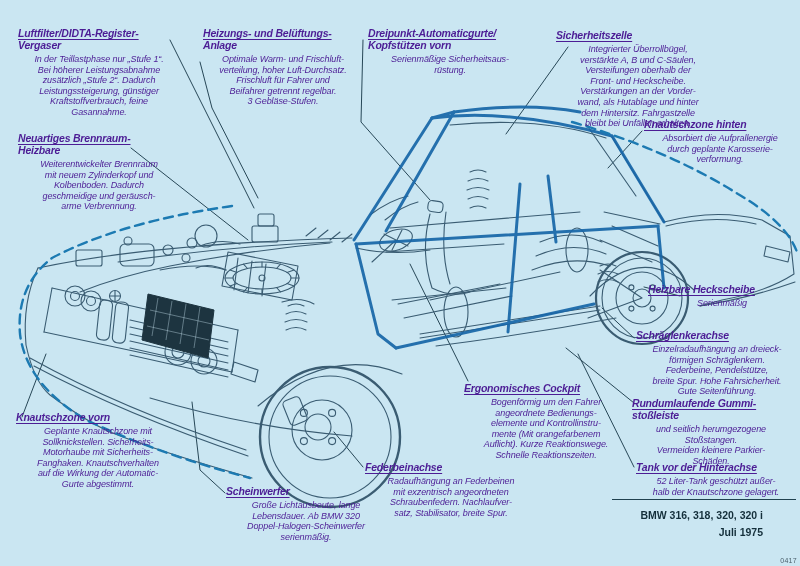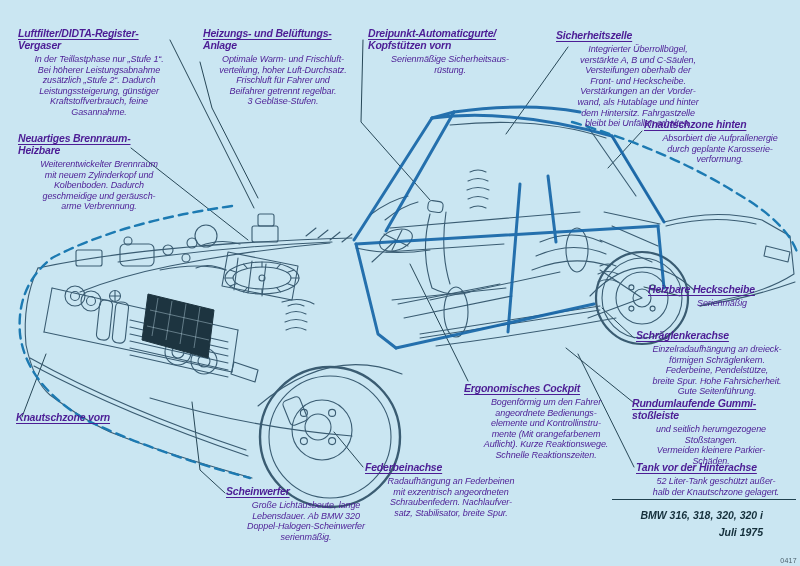--- a/index.html
+++ b/index.html
@@ -29,21 +29,21 @@
   .b7{left:648px;top:283px;width:148px;}
   .b8{left:636px;top:329px;width:162px;}
   .b9{left:632px;top:397px;width:158px;}
   .b10{left:636px;top:461px;width:160px;}
   .b11{left:438px;top:382px;width:164px;margin-left:26px;}
   .b12{left:365px;top:461px;width:172px;}
   .b13{left:226px;top:485px;width:160px;}
   .b14{left:16px;top:411px;width:164px;}
   #footer{
     position:absolute;right:37px;top:509px;width:220px;text-align:right;
-    color:#142f3b;font-style:italic;font-weight:700;font-size:10.5px;line-height:12px;
+    color:#142f3b;font-weight:700;font-size:10.5px;line-height:12px;
   }
   #footer .date{margin-top:5px;}
   #rule{position:absolute;left:612px;top:499px;width:184px;height:1px;background:#20414f;}
   #code{position:absolute;right:3px;bottom:2px;font-size:7px;color:#4a5f6b;letter-spacing:0.3px;}
 </style>
 </head>
 <body>
 
 <div id="stage">
 
@@ -314,20 +314,26 @@
 <div class="ann b13">
   <div class="t">Scheinwerfer</div>
   <p class="b">Große Lichtausbeute, lange
 Lebensdauer. Ab BMW 320
 Doppel-Halogen-Scheinwerfer
 serienmäßig.</p>
 </div>
 
 <div class="ann b14">
   <div class="t">Knautschzone vorn</div>
+  <p class="b">Geplante Knautschzone mit
+Sollknickstellen. Sicherheits-
+Motorhaube mit Sicherheits-
+Fanghaken. Knautschverhalten
+auf die Wirkung der Automatic-
+Gurte abgestimmt.</p>
 </div>
 
 <div id="rule"></div>
 <div id="footer">
   <div class="models">BMW 316, 318, 320, 320 i</div>
   <div class="date">Juli 1975</div>
 </div>
 <div id="code">0417</div>
 
 </div>

